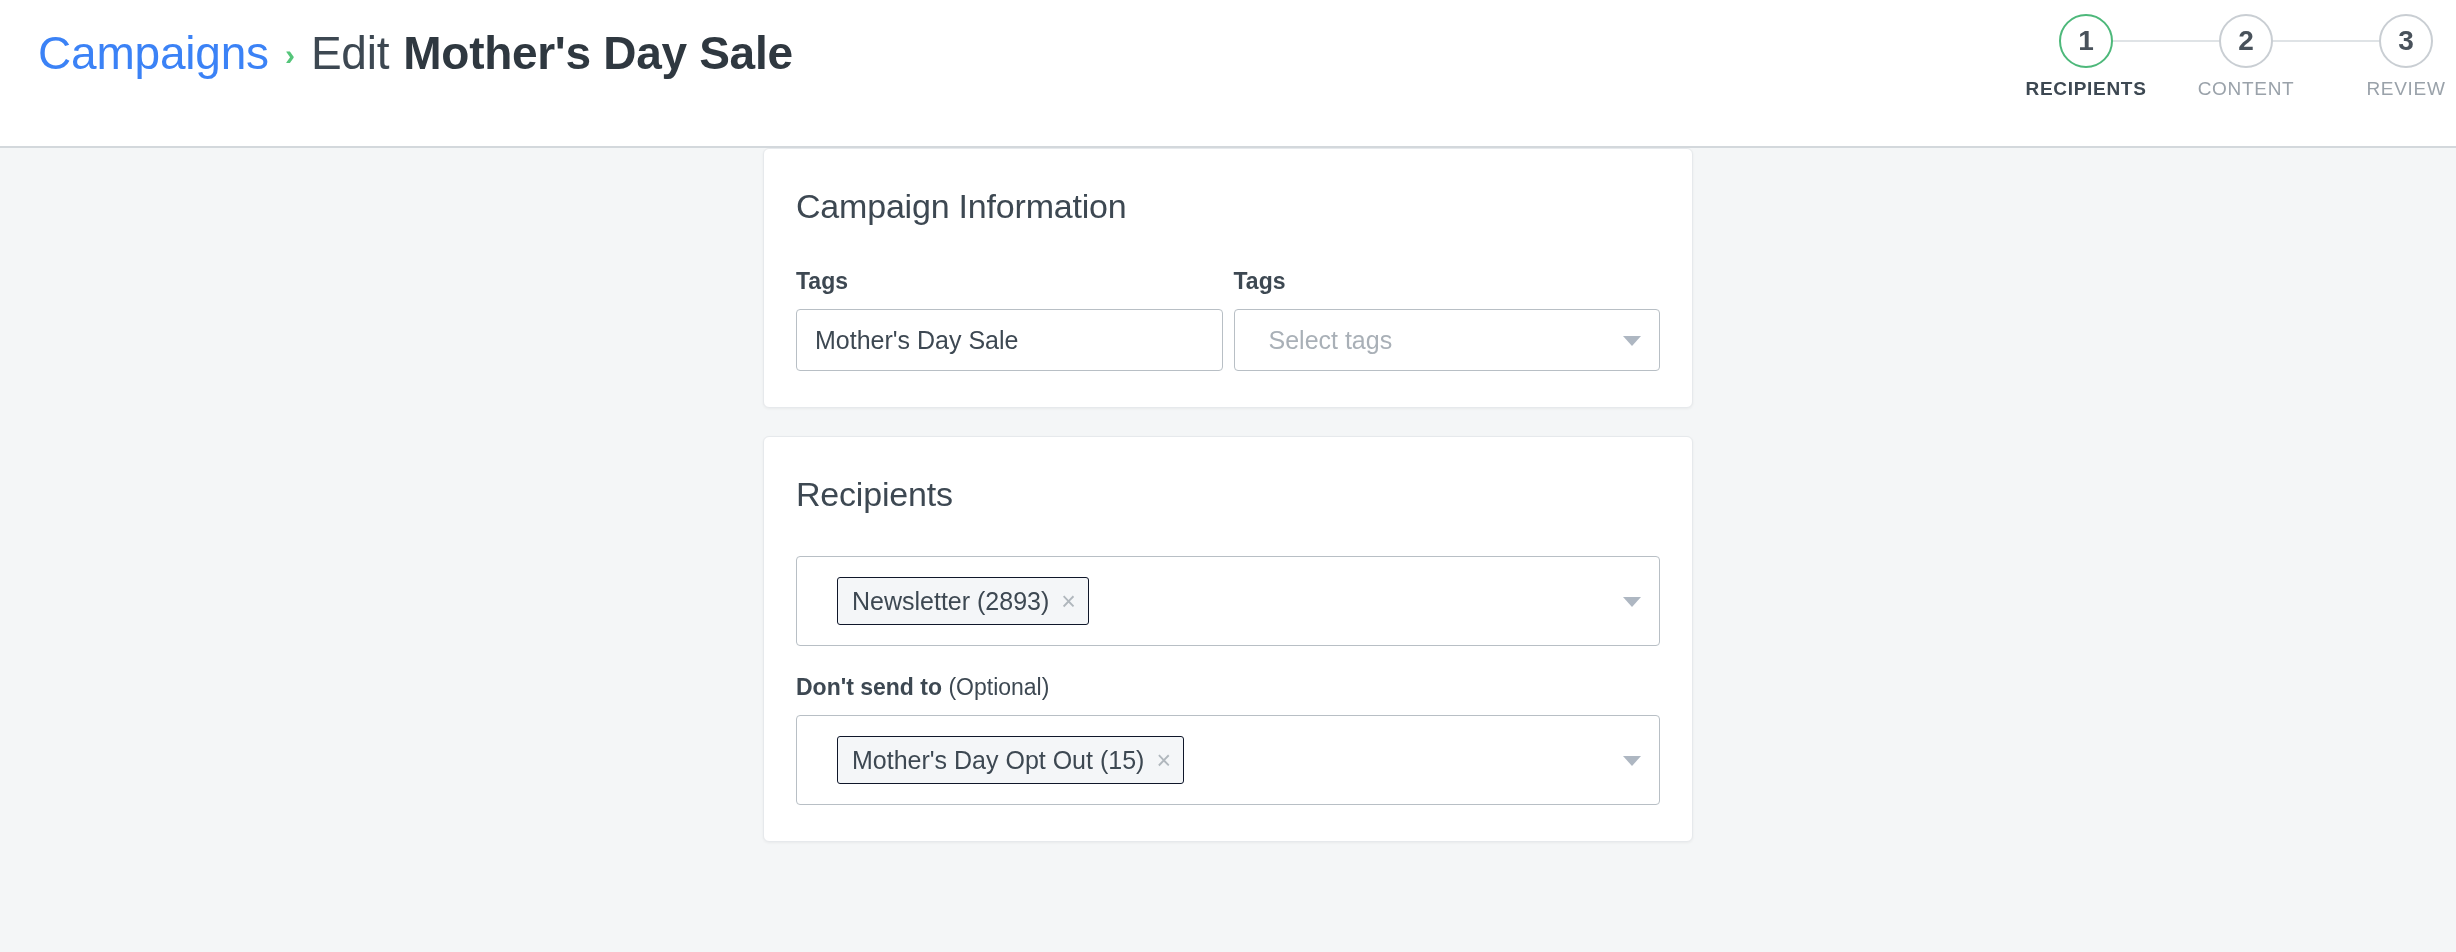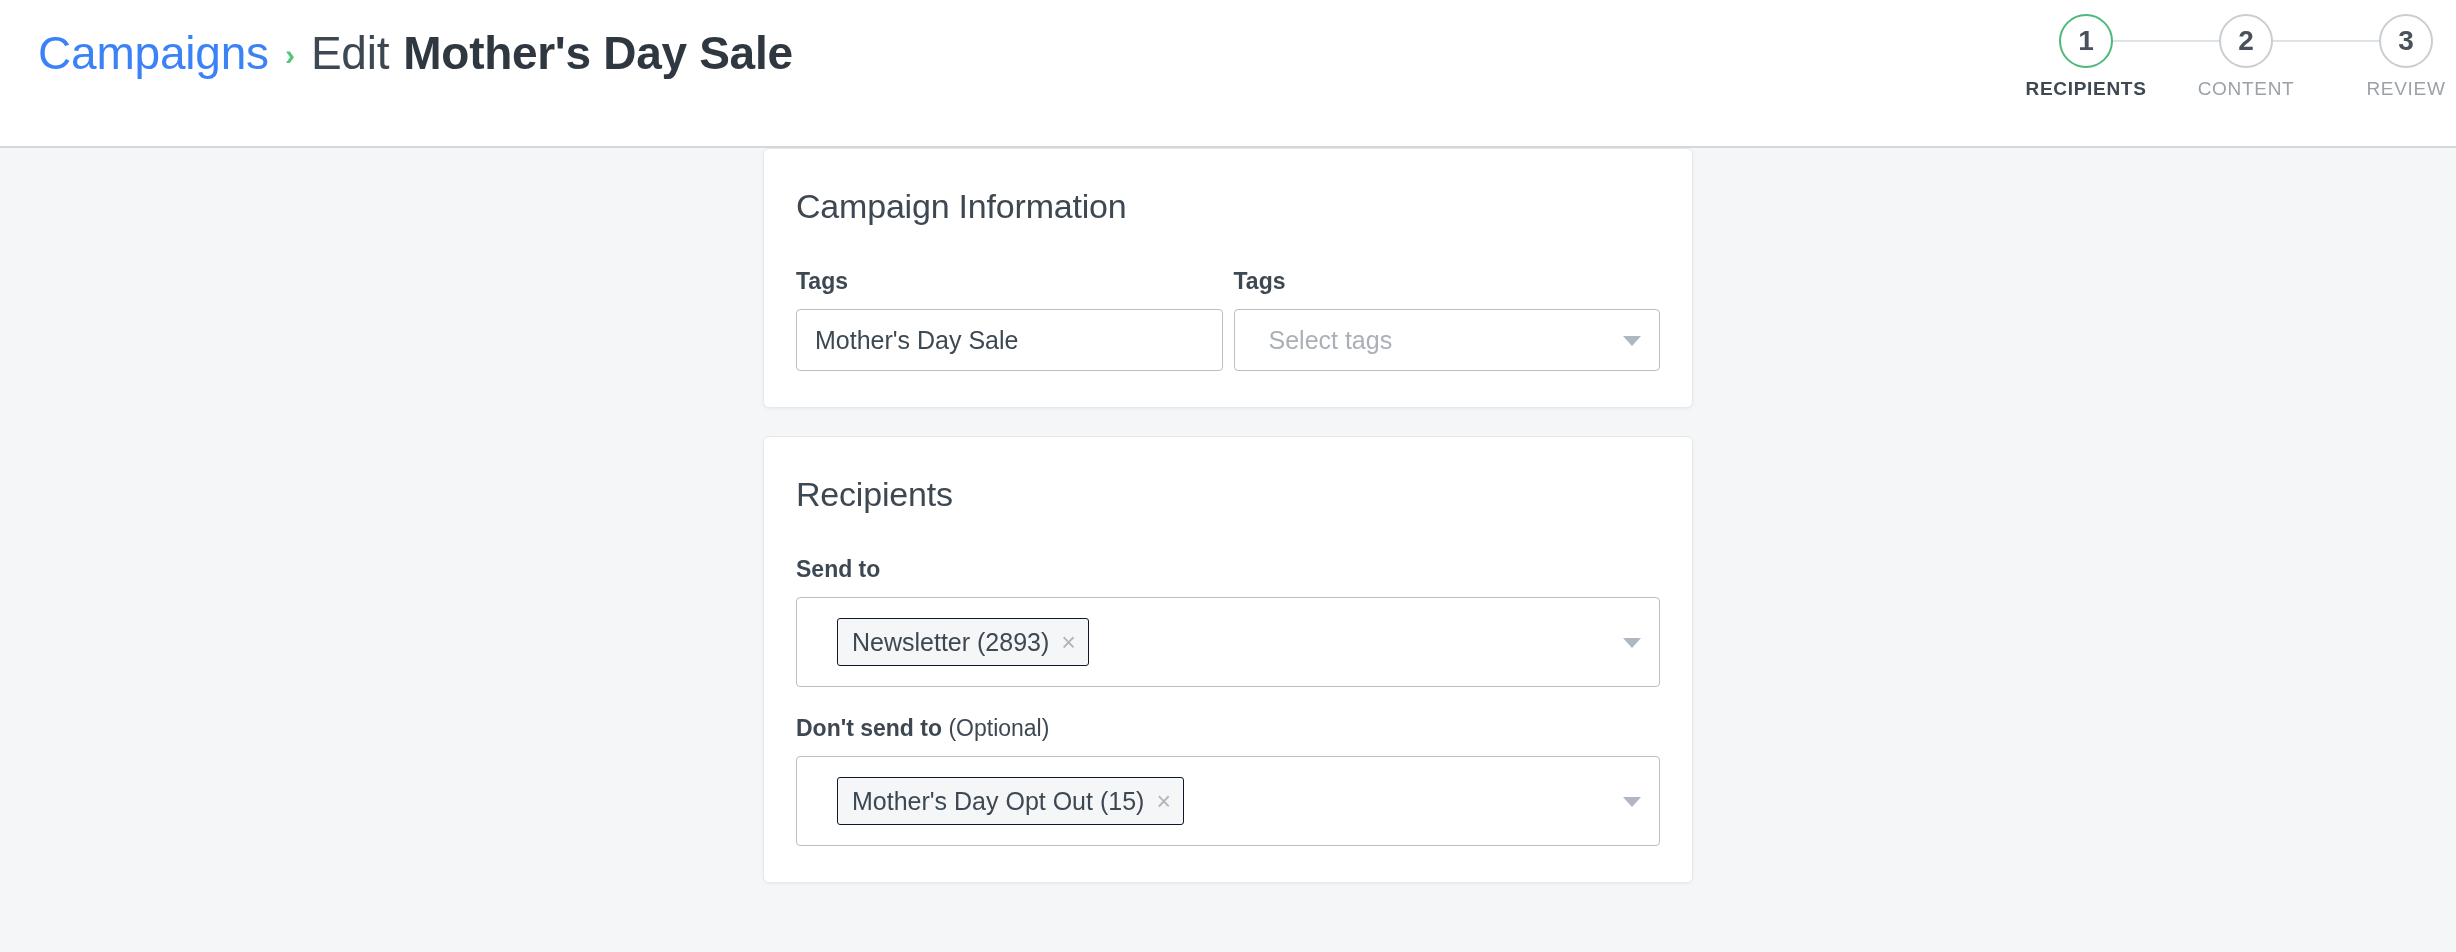--- a/index.html
+++ b/index.html
@@ -290,21 +290,20 @@
         </div>
       </div>
 
     </div>
   </div>
 
   <div class="card">
     <h2 class="card-title">Recipients</h2>
 
     <div class="field">
-      <label class="field-label">Send to</label>
       <div class="select-box">
         <span class="chip">
           <span class="chip-label">Newsletter (2893)</span>
           <span class="chip-remove">×</span>
         </span>
         <span class="caret"></span>
       </div>
     </div>
 
     <div class="field mt-field">

